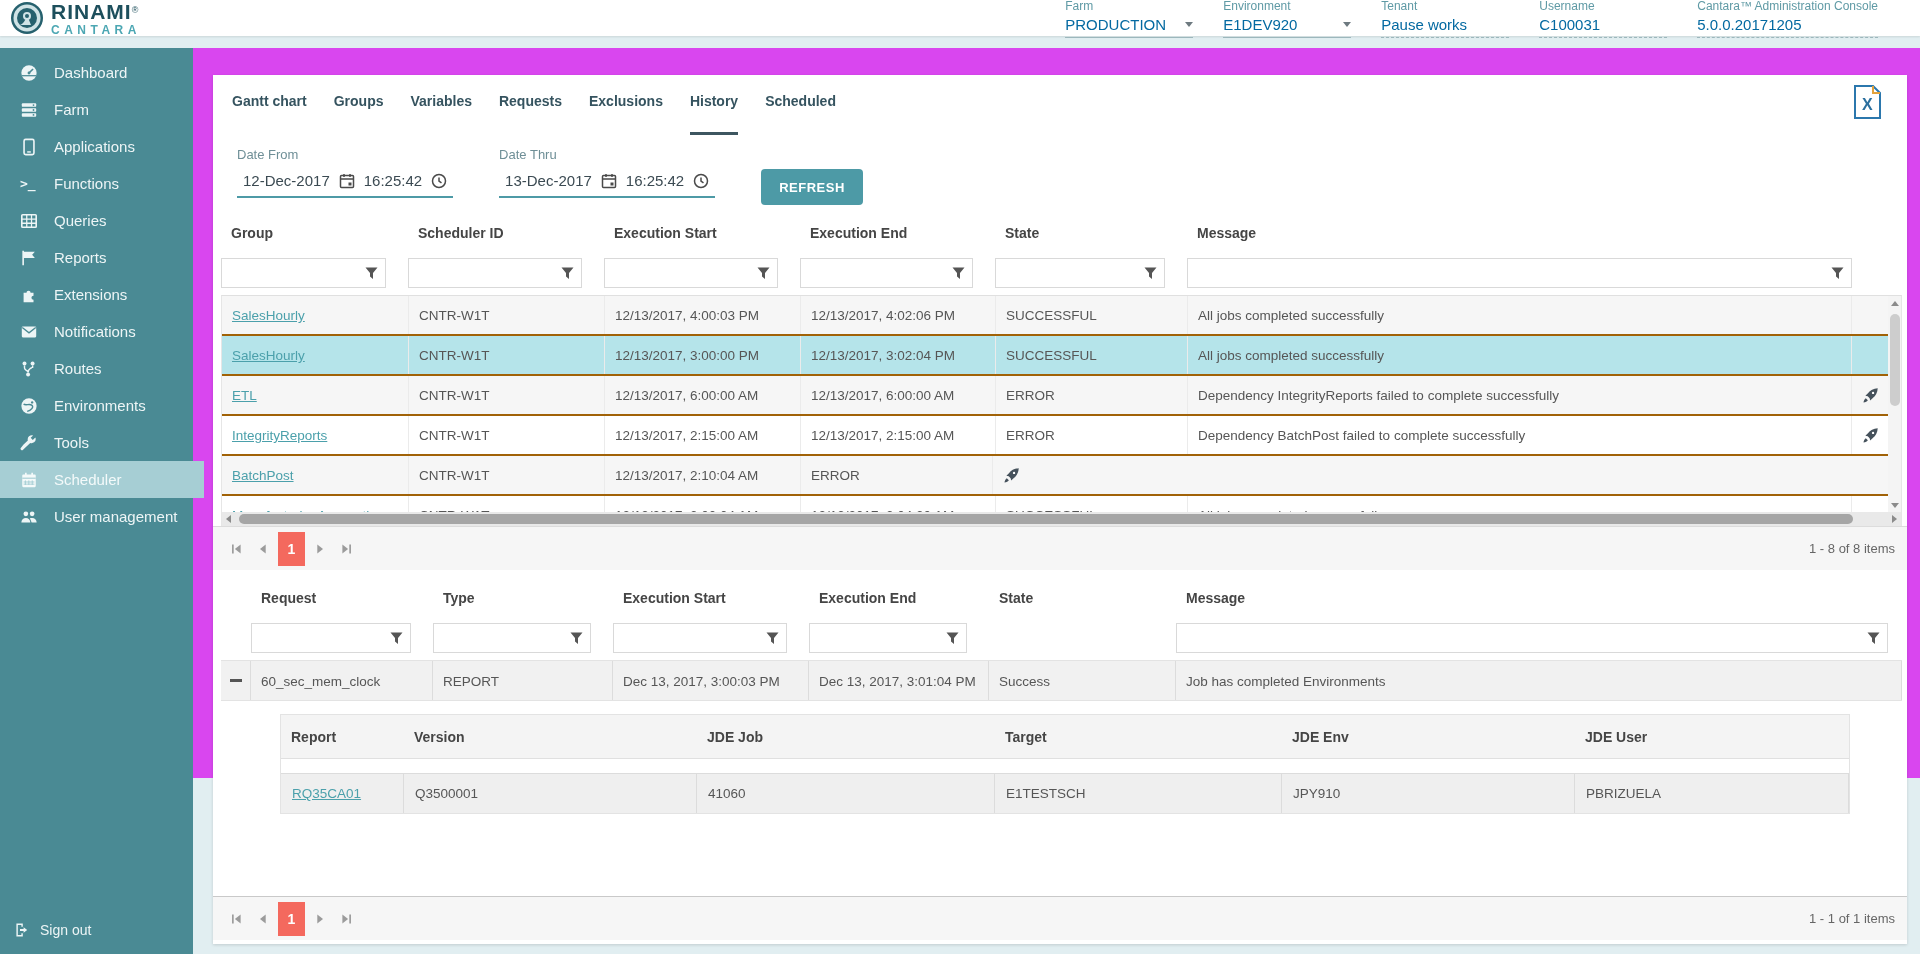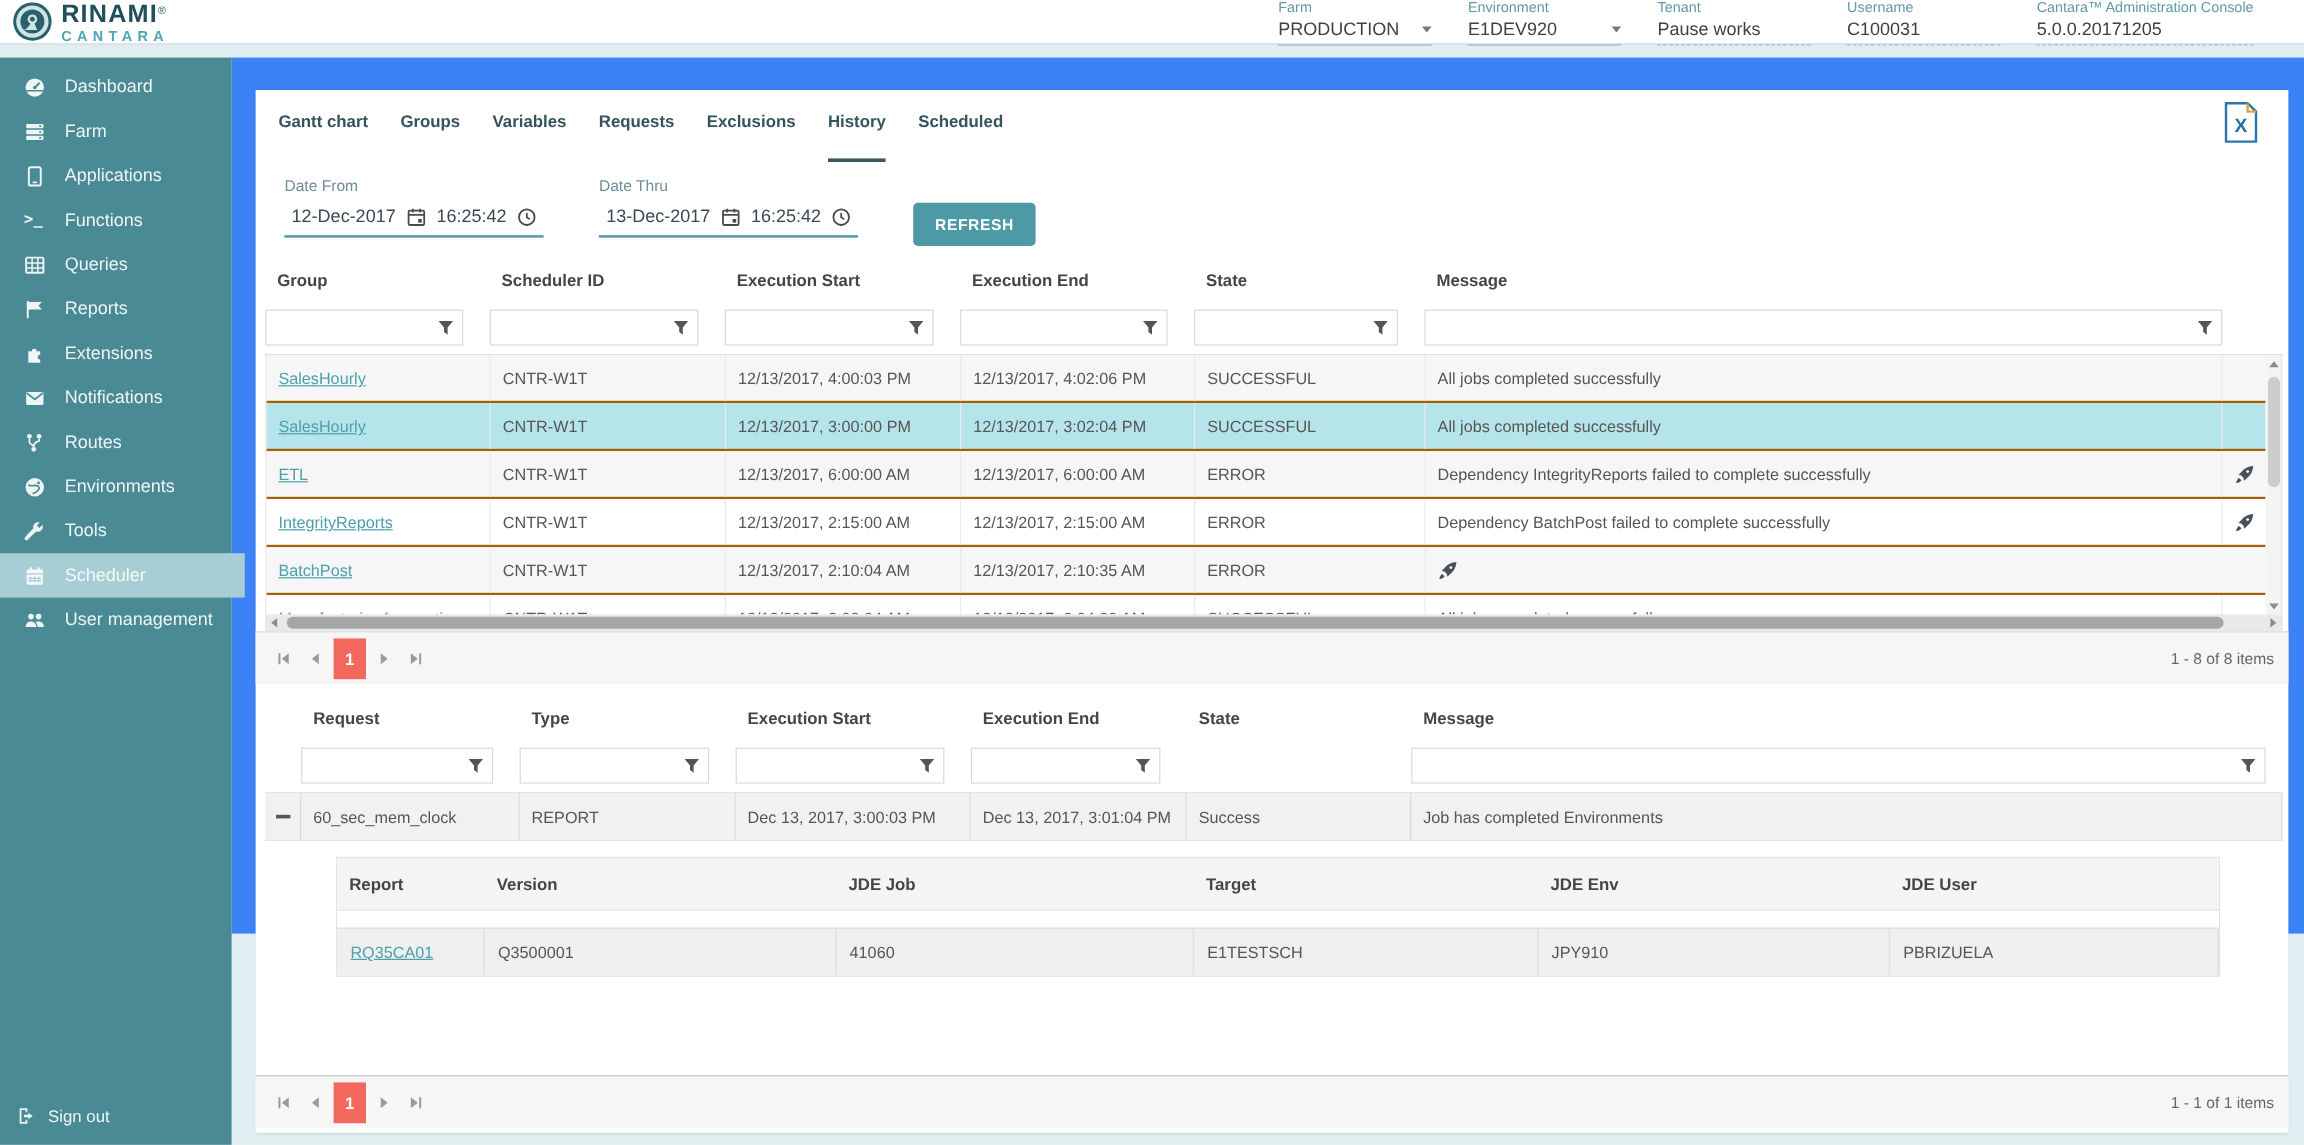--- a/index.html
+++ b/index.html
@@ -10,42 +10,42 @@
   .topbar{position:absolute;left:0;top:0;width:1920px;height:36px;background:#fff;
     z-index:20;display:flex;align-items:center;box-shadow:0 1px 2px rgba(0,0,0,.10);}
   .logo{display:flex;align-items:center;gap:7px;padding-left:10px;width:193px;}
   .logo-text{line-height:1;}
   .logo-l1{font-size:21px;font-weight:bold;letter-spacing:1px;color:#1d4f5c;}
   .logo-reg{font-size:9px;color:#1d4f5c;vertical-align:super;}
   .logo-l2{font-size:12px;font-weight:bold;letter-spacing:4.5px;color:#4ca7b3;display:block;margin-top:2px;}
   .hfields{margin-left:auto;display:flex;gap:30px;padding-right:42px;}
   .hfield{display:flex;flex-direction:column;justify-content:center;min-width:128px;}
   .hfield .lbl{font-size:12px;color:#5f9aa5;margin-bottom:3px;}
-  .hval{font-size:15px;color:#404040;display:flex;align-items:center;justify-content:space-between;
+  .hval{font-size:15px;color:#0369a1;display:flex;align-items:center;justify-content:space-between;
     padding-bottom:4px;}
   .hf-solid .hval{border-bottom:1px solid #9cb7bc;}
   .hf-dash .hval{border-bottom:1px dashed #9cb7bc;}
   .caret{width:0;height:0;border-left:4.5px solid transparent;border-right:4.5px solid transparent;
     border-top:5px solid #6e7a80;margin-left:8px;}
 
   
   .sidebar{position:absolute;left:0;top:48px;width:193px;height:906px;background:#4a8a94;z-index:10;}
   .nav-item{display:flex;align-items:center;height:37px;padding-left:20px;color:#edf5f6;
     font-size:15px;cursor:pointer;}
   .nav-item:first-child{margin-top:6px;}
   .nav-item.active{width:204px;background:#a6ced4;color:#f4fafa;}
   .nico{width:18px;height:18px;margin-right:16px;flex:none;}
   .icon-txt{width:18px;margin-right:16px;font-family:"DejaVu Sans Mono",monospace;font-weight:bold;
     font-size:13px;flex:none;}
   .signout{position:absolute;left:0;bottom:6px;display:flex;align-items:center;height:37px;
     padding-left:14px;color:#edf5f6;font-size:14px;cursor:pointer;}
   .signout .nico{width:16px;height:16px;margin-right:10px;}
 
   
-  .content{position:absolute;left:193px;top:48px;width:1727px;height:730px;background:#3b82f6;}
+  .content{position:absolute;left:193px;top:48px;width:1727px;height:730px;background:#d946ef;}
   .card{position:absolute;left:20px;top:27px;width:1694px;height:869px;background:#fff;
     box-shadow:0 1px 3px rgba(0,0,0,.14);}
 
   
   .tabbar{display:flex;padding:18px 0 0 19px;height:60px;position:relative;}
   .tab{margin-right:27px;font-weight:bold;font-size:14px;color:#35535f;padding-bottom:12px;cursor:pointer;}
   .tab.active{border-bottom:3px solid #3d5660;}
   .excel-btn{position:absolute;right:22px;top:8px;width:36px;height:38px;cursor:pointer;}
 
   
@@ -444,21 +444,20 @@
                 <path d="M14.8 1.2c-4 .2-7.2 2-9.2 4.6L3.2 8.3l2.2.5 1.8 1.8.5 2.2 2.5-2.4c2.6-2 4.4-5.2 4.6-9.2z" fill="#46525c"></path>
                 <circle cx="10.4" cy="5.6" r="1.1" fill="#fff"></circle>
                 <path d="M3.6 10.6c-1.2.5-2 2.3-2.2 4.1 1.8-.2 3.6-1 4.1-2.2z" fill="#46525c"></path>
               </svg>
             </div>
       </div>
       <div class="grow drow row-odd">
         <div class="c1"><a class="glink">BatchPost</a></div>
         <div class="c2">CNTR-W1T</div>
         <div class="c3">12/13/2017, 2:10:04 AM</div>
-        <div class="c4">12/13/2017, 2:10:35 AM</div>
         <div class="c5">ERROR</div>
         <div class="cr">
               <svg class="rocket" viewBox="0 0 16 16">
                 <path d="M14.8 1.2c-4 .2-7.2 2-9.2 4.6L3.2 8.3l2.2.5 1.8 1.8.5 2.2 2.5-2.4c2.6-2 4.4-5.2 4.6-9.2z" fill="#46525c"></path>
                 <circle cx="10.4" cy="5.6" r="1.1" fill="#fff"></circle>
                 <path d="M3.6 10.6c-1.2.5-2 2.3-2.2 4.1 1.8-.2 3.6-1 4.1-2.2z" fill="#46525c"></path>
               </svg>
             </div>
       </div>
       <div class="grow drow row-even">

